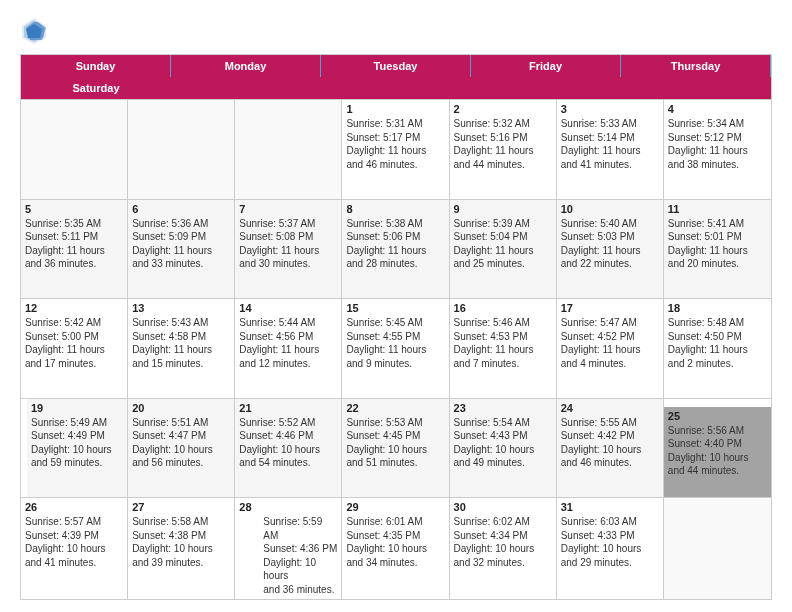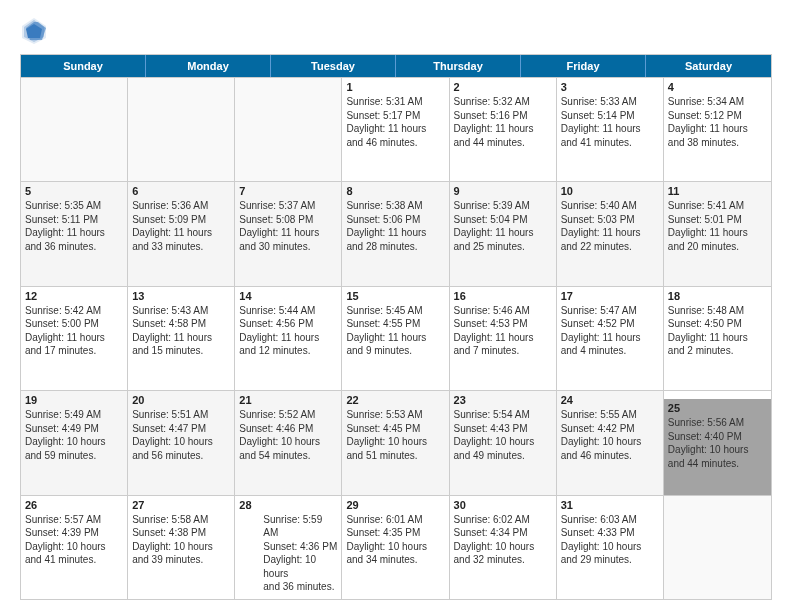--- a/index.html
+++ b/index.html
@@ -64,22 +64,22 @@
       color: #444;
     }
     .calendar {
       flex: 1;
       display: flex;
       flex-direction: column;
       border: 1px solid #ccc;
     }
     .cal-header {
       display: grid;
-      grid-template-columns: repeat(6, 1fr);
-      background: #0369a1;
+      grid-template-columns: repeat(5, 1fr);
+      background: #be185d;
     }
     .cal-header-cell {
       color: #fff;
       font-size: 11px;
       font-weight: bold;
       padding: 5px 4px;
       text-align: center;
       border-right: 1px solid #5a9bd4;
     }
     .cal-header-cell:last-child {
@@ -146,22 +146,22 @@
       <div class="month-title"></div>
       <div class="subtitle"></div>
     </div>
   </div>
 
   <div class="calendar">
     <div class="cal-header">
     <div class="cal-header-cell">Sunday</div>
         <div class="cal-header-cell">Monday</div>
         <div class="cal-header-cell">Tuesday</div>
+        <div class="cal-header-cell">Friday</div>
         <div class="cal-header-cell">Thursday</div>
-        <div class="cal-header-cell">Friday</div>
         <div class="cal-header-cell">Saturday</div>
       </div>
     <div class="cal-body">
     <div class="cal-row">
           <div class="cal-cell empty"></div>
           <div class="cal-cell empty"></div>
           <div class="cal-cell empty"></div>
           <div class="cal-cell">
             <div class="day-num">1</div>
             <div class="day-info" style="white-space: pre-line;">Sunrise: 5:31 AM
@@ -287,21 +287,21 @@
           </div>
           <div class="cal-cell">
             <div class="day-num">18</div>
             <div class="day-info" style="white-space: pre-line;">Sunrise: 5:48 AM
 Sunset: 4:50 PM
 Daylight: 11 hours
 and 2 minutes.</div>
           </div>
         </div>
         <div class="cal-row">
-          <div class="cal-cell" style="background: rgb(245, 245, 245);">
+          <div class="cal-cell" style="background: rgb(245, 245, 245); margin-left: 6px;">
             <div class="day-num">19</div>
             <div class="day-info" style="white-space: pre-line;">Sunrise: 5:49 AM
 Sunset: 4:49 PM
 Daylight: 10 hours
 and 59 minutes.</div>
           </div>
           <div class="cal-cell" style="background: rgb(245, 245, 245);">
             <div class="day-num">20</div>
             <div class="day-info" style="white-space: pre-line;">Sunrise: 5:51 AM
 Sunset: 4:47 PM

